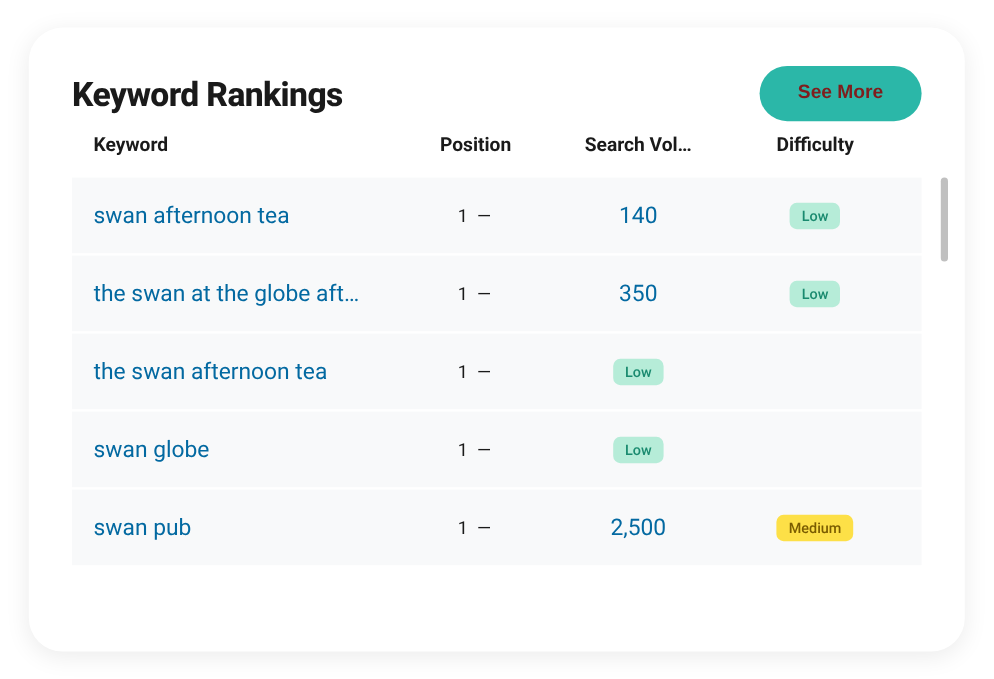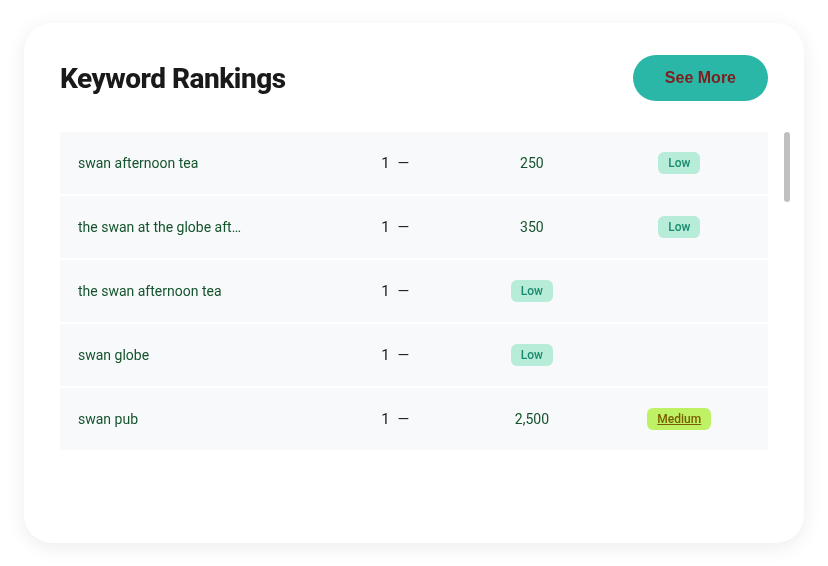--- a/index.html
+++ b/index.html
@@ -22,21 +22,21 @@
       background: #ffffff;
       border-radius: 28px;
       box-shadow: 0 4px 20px rgba(0,0,0,0.08);
       padding: 32px 36px 20px 36px;
       position: relative;
     }
     .header {
       display: flex;
       justify-content: space-between;
       align-items: center;
-      margin-bottom: 31px;
+      margin-bottom: 10px;
     }
     .title {
       font-size: 28px;
       font-weight: 800;
       color: #1a1a1a;
       letter-spacing: -0.5px;
     }
     .see-more-btn {
       background: #2bb7a8;
       color: #7f1d1d;
@@ -68,22 +68,22 @@
     }
     .row {
       display: grid;
       grid-template-columns: 2.2fr 1fr 1.3fr 1.2fr;
       align-items: center;
       padding: 20px 18px;
       background: #f8f9fa;
       margin-bottom: 2px;
     }
     .td {
-      font-size: 14px;
-      color: #14532d;
+      font-size: 19px;
+      color: #0369a1;
     }
     .td.keyword {
       white-space: nowrap;
       overflow: hidden;
       text-overflow: ellipsis;
       padding-right: 10px;
     }
     .td.center {
       text-align: center;
     }
@@ -103,23 +103,22 @@
       padding: 4px 10px;
       border-radius: 6px;
       font-size: 12px;
       font-weight: 500;
     }
     .badge.low {
       background: #b6ecd8;
       color: #1a8a6f;
     }
     .badge.medium {
-      background: #bef264;
+      background: #fde047;
       color: #7a5c00;
-      text-decoration: underline;
     }
     .scrollbar-track {
       position: absolute;
       right: -22px;
       top: 0;
       bottom: 0;
       width: 6px;
     }
     .scrollbar-thumb {
       position: absolute;
@@ -133,27 +132,33 @@
 </head>
 <body>
 
 <div class="card">
   <div class="header">
     <h1 class="title">Keyword Rankings</h1>
     <button class="see-more-btn">See More</button>
   </div>
 
   <div class="table-wrap">
+    <div class="table-header">
+      <div class="th">Keyword</div>
+      <div class="th center">Position</div>
+      <div class="th center">Search Vol…</div>
+      <div class="th center">Difficulty</div>
+    </div>
 
     <div class="table-body">
 
       <div class="row">
         <div class="td keyword">swan afternoon tea</div>
         <div class="td position">1 —</div>
-        <div class="td center">250</div>
+        <div class="td center">140</div>
         <div class="badge-wrap">
           <span class="badge low">Low</span>
         </div>
       </div>
 
       <div class="row">
         <div class="td keyword">the swan at the globe aft…</div>
         <div class="td position">1 —</div>
         <div class="td center">350</div>
         <div class="badge-wrap">

